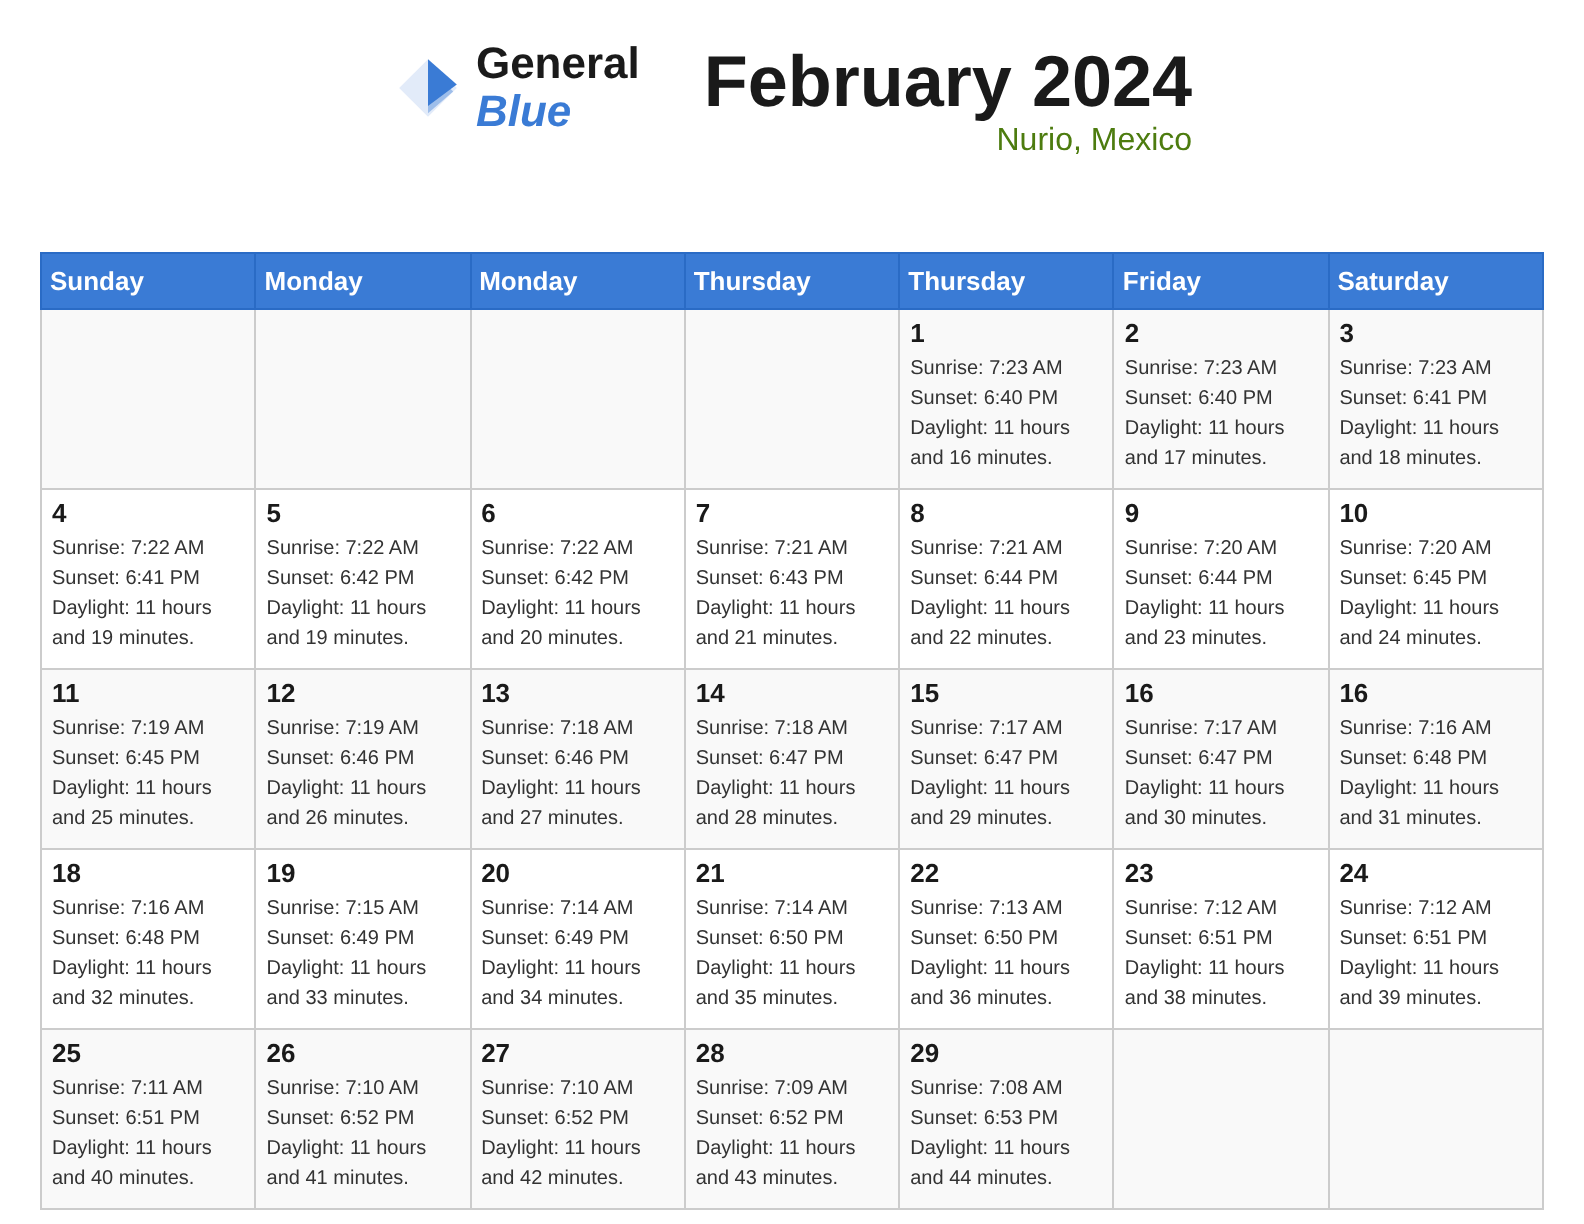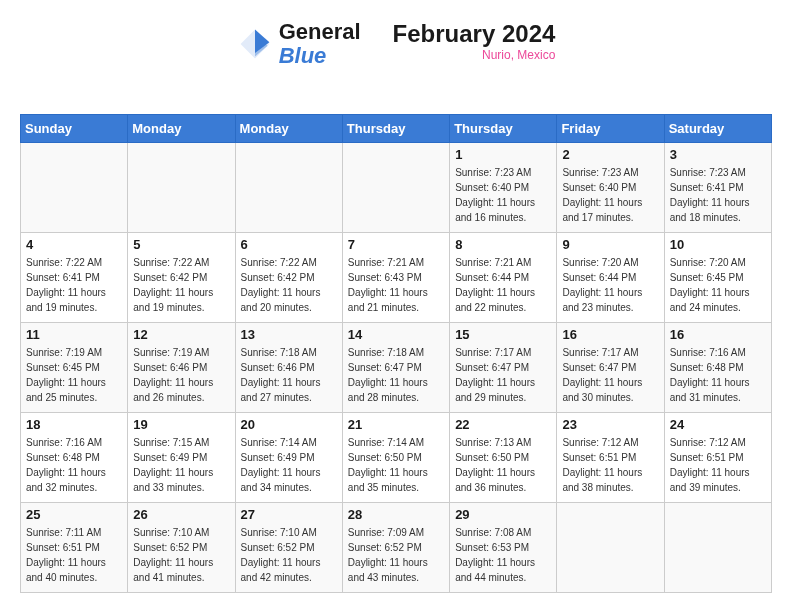--- a/index.html
+++ b/index.html
@@ -29,28 +29,28 @@
     }
     .logo-text span { color: #3a7bd5; font-style: italic; }
     .logo-icon {
       width: 36px;
       height: 36px;
     }
     .title-area {
       text-align: right;
     }
     .calendar-title {
-      font-size: 24px;
+      font-size: 36px;
       font-weight: bold;
       color: #1a1a1a;
       margin-left: 32px;
     }
     .calendar-subtitle {
-      font-size: 12px;
-      color: #ec4899;
+      font-size: 16px;
+      color: #4d7c0f;
     }
     table {
       width: 100%;
       border-collapse: collapse;
       font-size: 10.5px;
       margin-top: 46px;
     }
     thead th {
       background-color: #3a7bd5;
       color: #fff;

